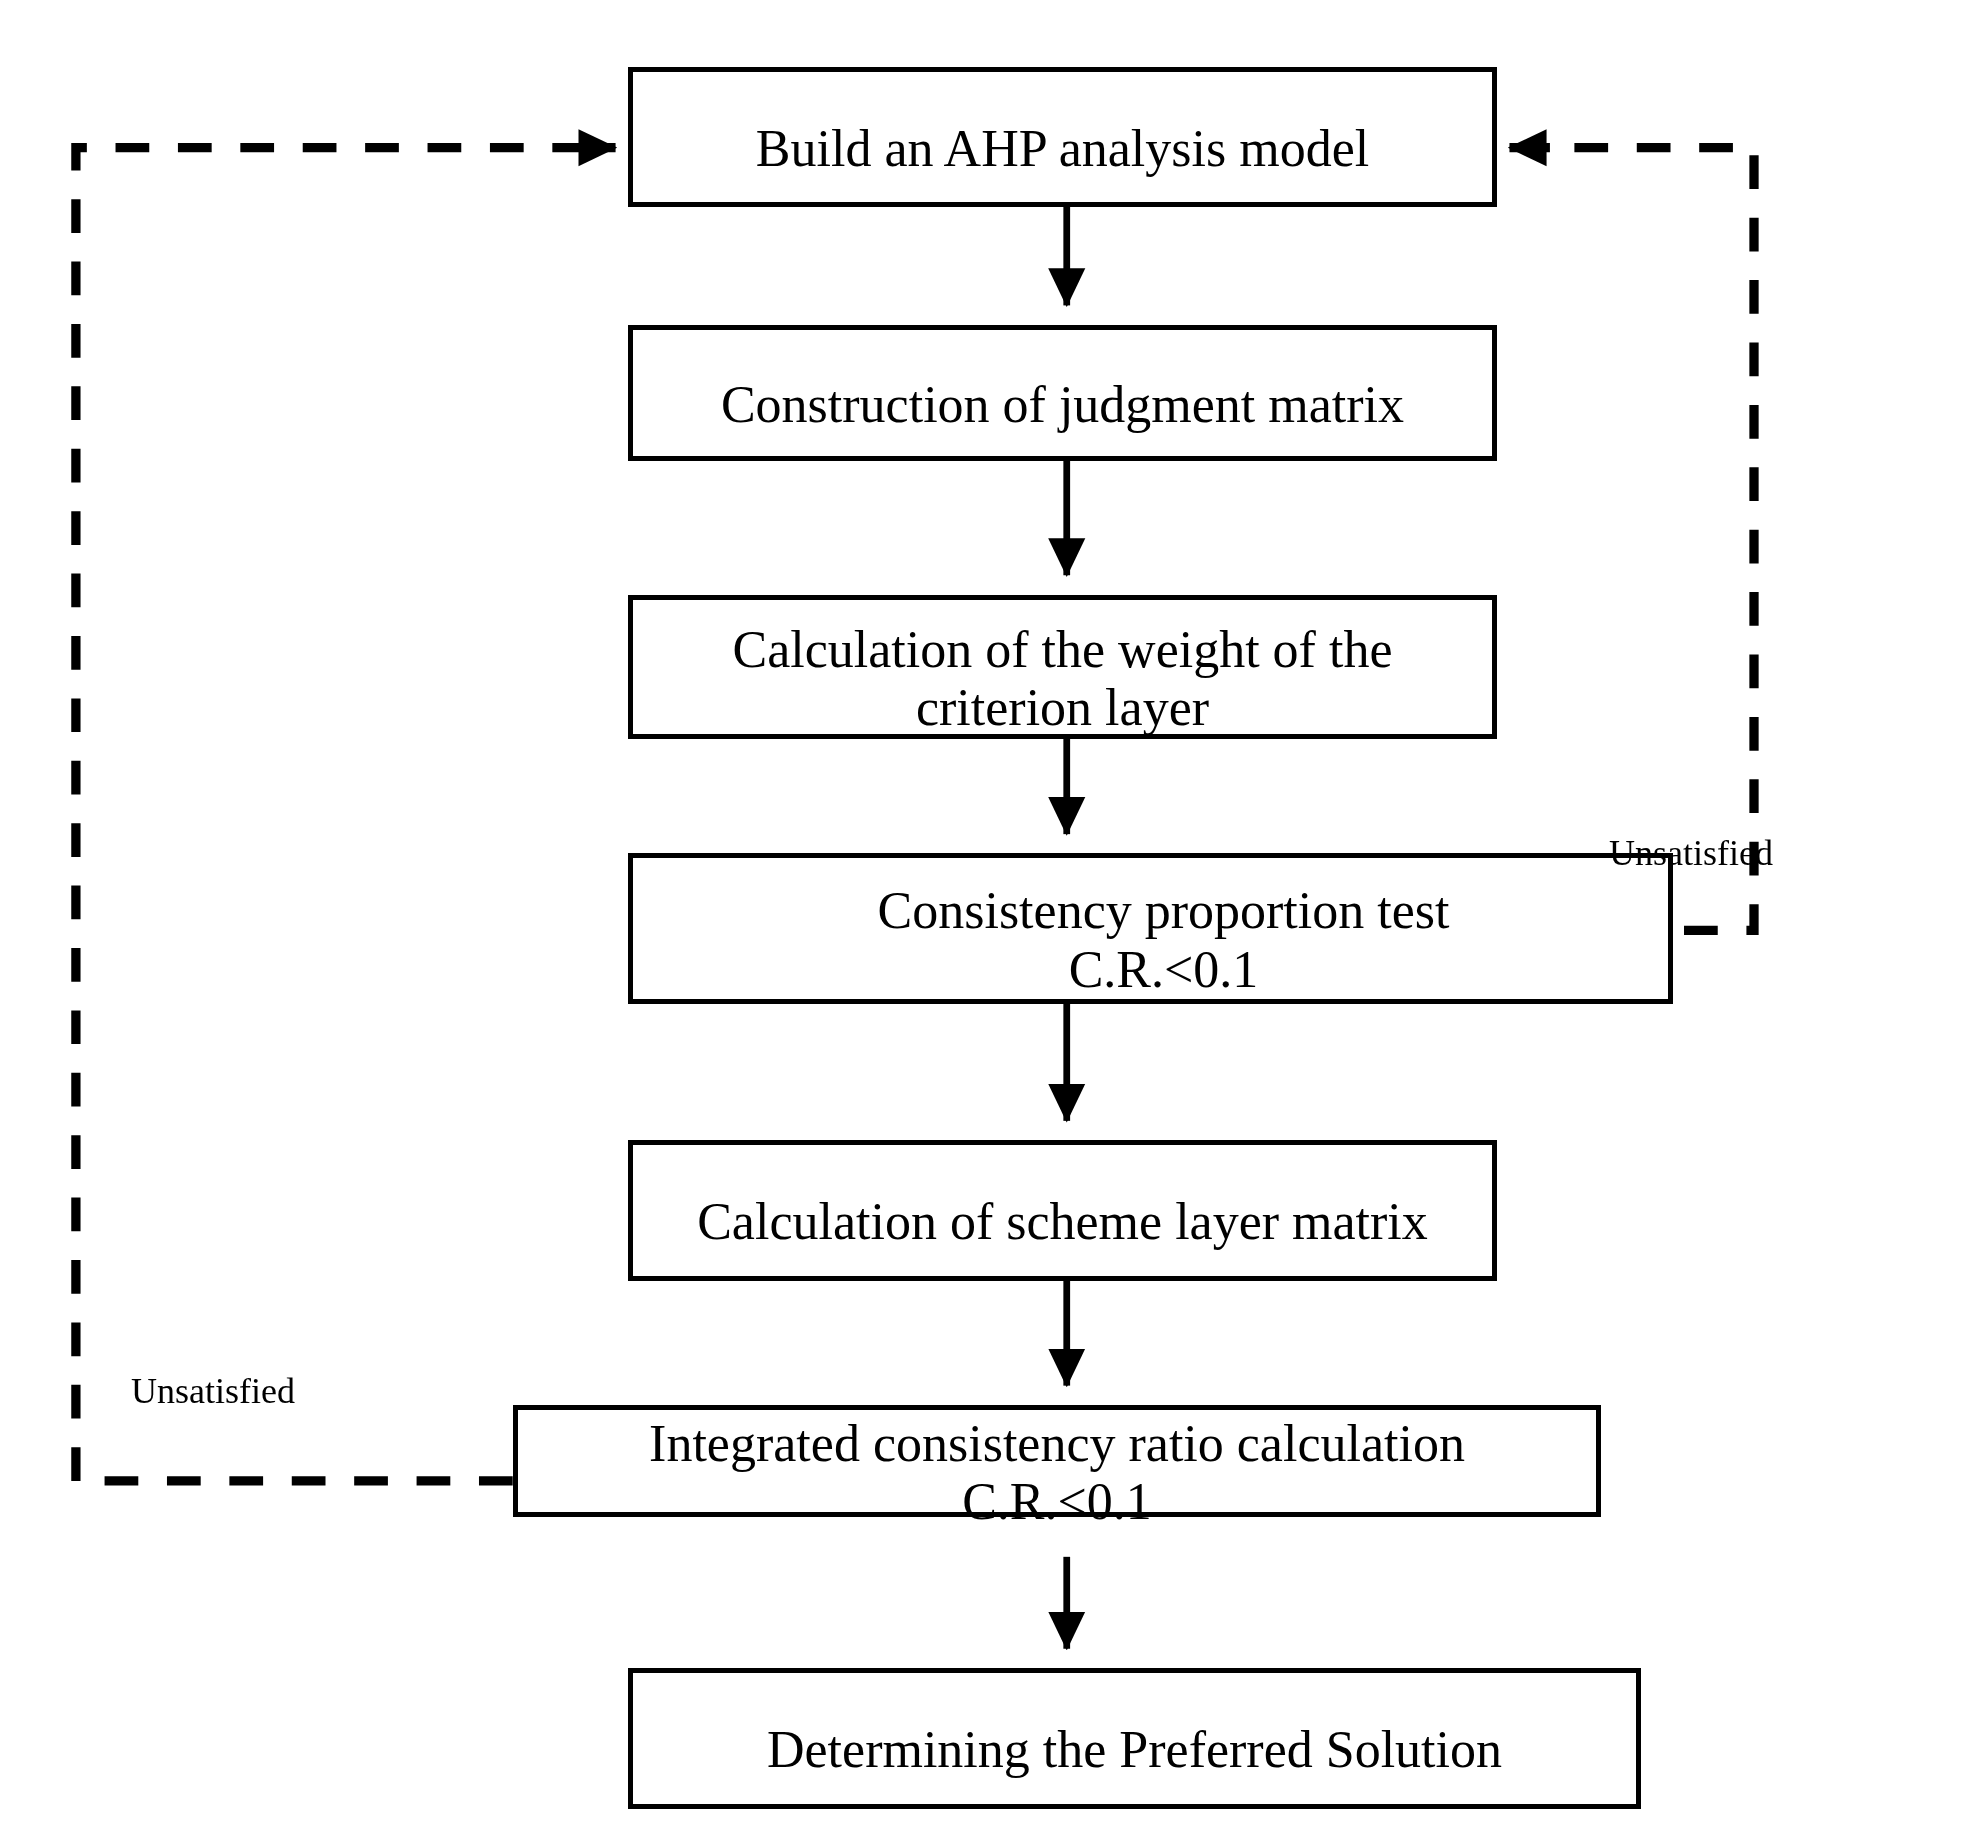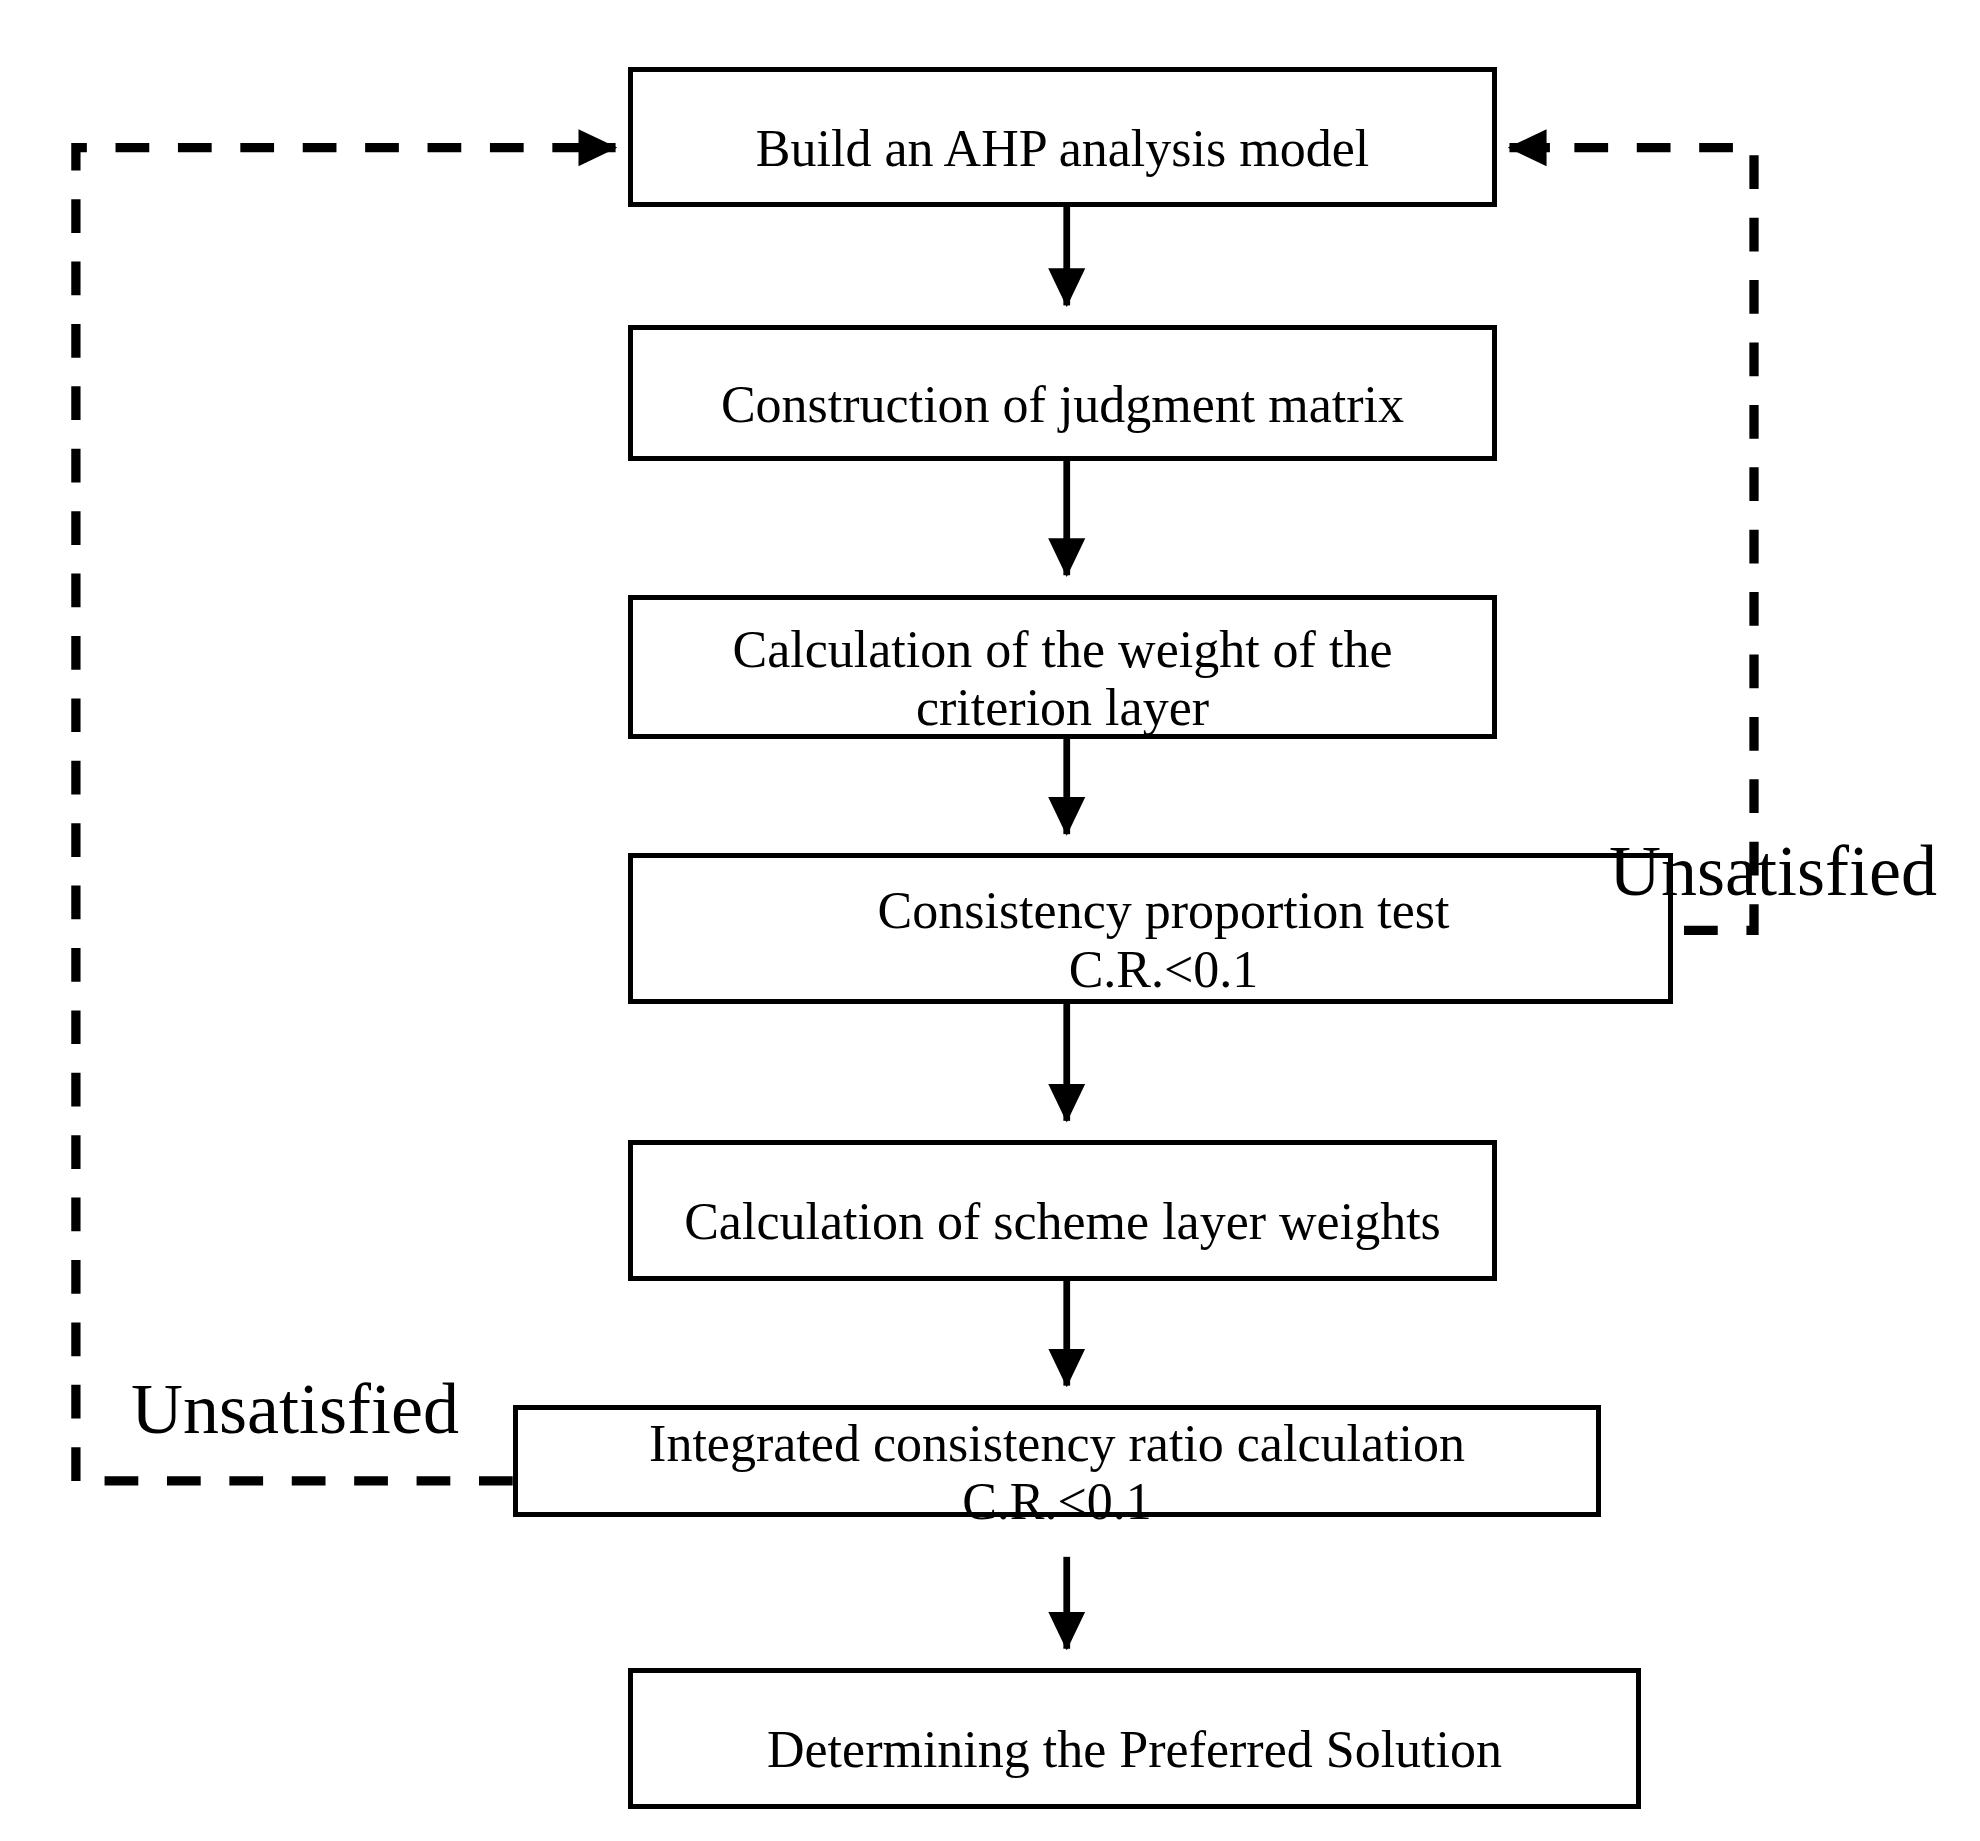--- a/index.html
+++ b/index.html
@@ -5,21 +5,21 @@
   html,body{margin:0;padding:0;background:#ffffff;}
   body{width:1980px;height:1842px;position:relative;overflow:hidden;
        font-family:"Liberation Serif","DejaVu Serif",serif;color:#000;}
   #canvas{position:absolute;left:0;top:0;width:1980px;height:1842px;}
   svg.lines{position:absolute;left:0;top:0;width:1980px;height:1842px;pointer-events:none;}
 
   .node{position:absolute;box-sizing:border-box;border:5px solid #000;background:#fff;
         display:flex;align-items:center;justify-content:center;text-align:center;}
   .node .txt{font-size:52px;line-height:1.12;letter-spacing:0px;padding:0 11.8px;white-space:pre-line;margin-top:24px;}
 
-  .edge-label{position:absolute;font-size:72px;line-height:1;white-space:nowrap;}
+  .edge-label{position:absolute;font-size:36px;line-height:1;white-space:nowrap;}
 </style>
 </head>
 <body>
 
 <div id="canvas">
 
   <svg class="lines" viewBox="0 0 2348 2184" xmlns="http://www.w3.org/2000/svg">
     <defs>
       <marker id="ah" markerWidth="10" markerHeight="10" refX="9" refY="5" orient="auto" markerUnits="userSpaceOnUse">
         <path d="M0,0 L10,5 L0,10 z" fill="#000"></path>
@@ -75,21 +75,21 @@
   <div class="node" style="left:628px;top:325px;width:869px;height:136px;">
     <span class="txt">Construction of judgment matrix</span>
   </div>
 
   <div class="node" style="left:628px;top:853px;width:1045px;height:151px;padding-left:26px;">
     <span class="txt">Consistency proportion test
 C.R.&lt;0.1</span>
   </div>
 
   <div class="node" style="left:628px;top:1140px;width:869px;height:141px;">
-    <span class="txt">Calculation of scheme layer weights</span>
+    <span class="txt">Calculation of scheme layer matrix</span>
   </div>
 
   <div class="node" style="left:513px;top:1405px;width:1088px;height:112px;">
     <span class="txt">Integrated consistency ratio calculation
 C.R.&lt;0.1</span>
   </div>
 
   <div class="node" style="left:628px;top:1668px;width:1013px;height:141px;">
     <span class="txt">Determining the Preferred Solution</span>
   </div>

